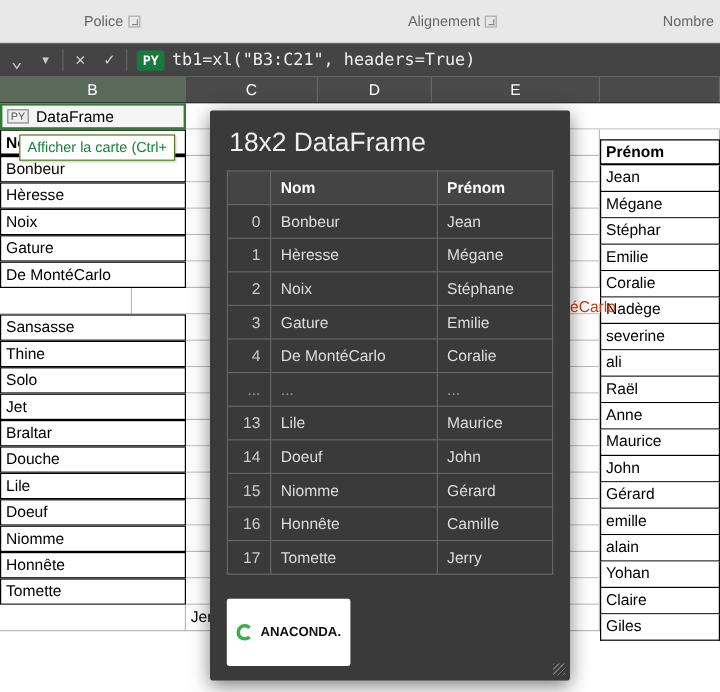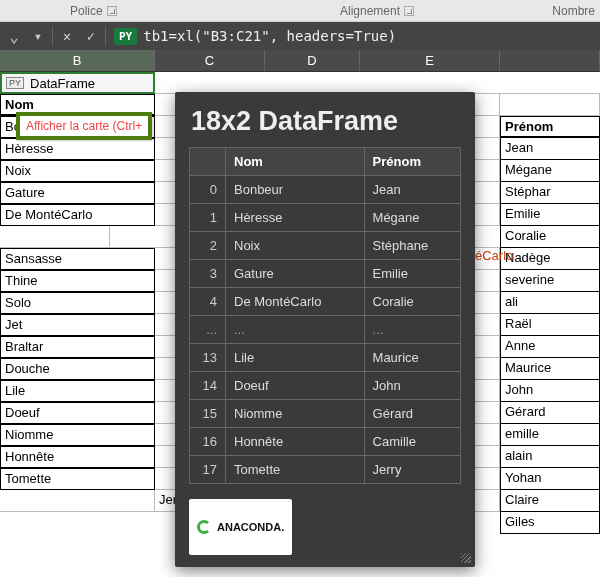--- a/index.html
+++ b/index.html
@@ -1,19 +1,19 @@
 <!DOCTYPE html>
 <html><head>
 <meta charset="utf-8">
 <style>
   * { box-sizing: border-box; margin: 0; padding: 0; }
   body { font-family: "Segoe UI", Arial, sans-serif; font-size: 13px; background: #fff; width: 600px; height: 577px; overflow: hidden; position: relative; }
   
   
-  .ribbon { height: 22px; background: #e8e8e8; border-bottom: 1px solid #d0d0d0; display: flex; align-items: center; color: #666; font-size: 12px; }
+  .ribbon { height: 36px; background: #e8e8e8; border-bottom: 1px solid #d0d0d0; display: flex; align-items: center; color: #666; font-size: 12px; }
   .ribbon .group { position: absolute; display: flex; align-items: center; gap: 4px; }
   .ribbon .g1 { left: 70px; }
   .ribbon .g2 { left: 340px; }
   .ribbon .g3 { right: 5px; }
   .ribbon .expand { width: 10px; height: 10px; border: 1px solid #aaa; position: relative; }
   .ribbon .expand::after { content:""; position:absolute; right:1px; bottom:1px; width:4px; height:4px; border-right:1px solid #888; border-bottom:1px solid #888;}
   
   
   .fbar { height: 28px; background: #444; display: flex; align-items: center; color: #ddd; font-family: Consolas, monospace; font-size: 14px; padding-left: 2px; }
   .fbar .btn { width: 24px; height: 22px; display:flex; align-items:center; justify-content:center; color:#ccc; }
@@ -43,25 +43,25 @@
   .gridrow .cell { border-right:1px solid #bbb; border-bottom:1px solid #bbb; padding:2px 4px; overflow:hidden; white-space:nowrap; background:#fff;}
   .cell.headcell { font-weight:bold; border:1px solid #000; border-bottom:2px solid #000;}
   .cell.bord { border:1px solid #000; }
   .cB { width:155px; }
   .cC { width:110px; }
   .cD { width:95px; }
   .cE { width:140px; }
   .cF { flex:1; }
   
   
-  .tooltip { position:absolute; left:16px; top:112px; background:#fff; border:4px solid #4d7c0f; padding:3px 6px; font-size:12px; color:#ef4444; box-shadow:1px 1px 2px rgba(0,0,0,.2); z-index:5;}
+  .tooltip { position:absolute; left:16px; top:112px; background:#fff; border:1px solid #4d7c0f; padding:3px 6px; font-size:12px; color:#15803d; box-shadow:1px 1px 2px rgba(0,0,0,.2); z-index:5;}
   
   
   .popup { position:absolute; left:175px; top:92px; width:300px; height:475px; background:#3a3a3a; color:#ddd; border-radius:2px; box-shadow:0 4px 16px rgba(0,0,0,.5); z-index:10; display:flex; flex-direction:column;}
-  .popup .title { font-size:27px; font-weight:700; padding:14px 16px 10px; color:#eee;}
+  .popup .title { font-size:22px; font-weight:400; padding:14px 16px 10px; color:#eee;}
   .popup .tablewrap { padding:0 14px; flex:1; }
   .popup table { width:100%; border-collapse:collapse; font-size:13px; }
   .popup th, .popup td { border:1px solid #666; padding:6px 8px; text-align:left; color:#ddd;}
   .popup th { background:#444; font-weight:bold; color:#fff;}
   .popup td.idx { text-align:right; width:36px; color:#ccc;}
   .popup tr.ell td { color:#999; }
   .popup .footer { padding:12px 14px; }
   .anaconda { background:#fff; color:#111; display:inline-flex; align-items:center; gap:6px; padding:21px 8px; font-size:11px; font-weight:bold; font-family:Arial; border-radius:2px;}
   .anaconda .ring { width:14px; height:14px; border:3px solid #3cb043; border-right-color:transparent; border-radius:50%;}
   .popup .grip { position:absolute; right:4px; bottom:4px; width:10px; height:10px; background:repeating-linear-gradient(135deg,#777 0 1px,transparent 1px 3px);}

